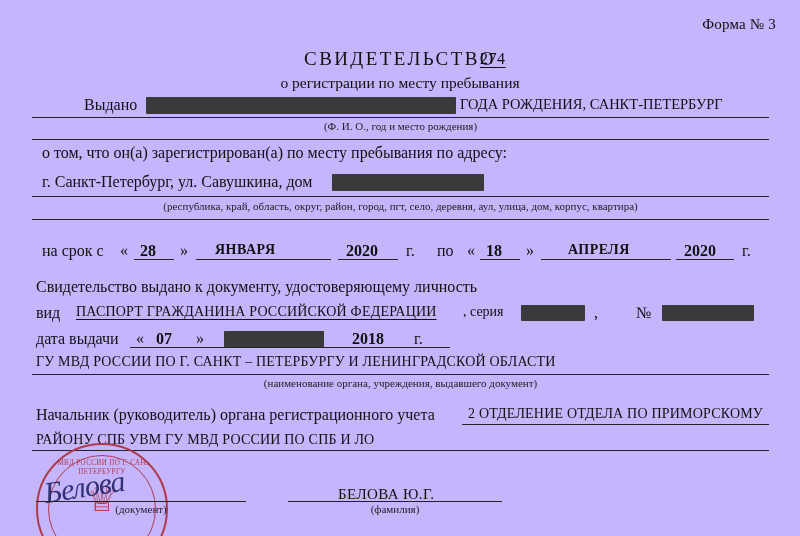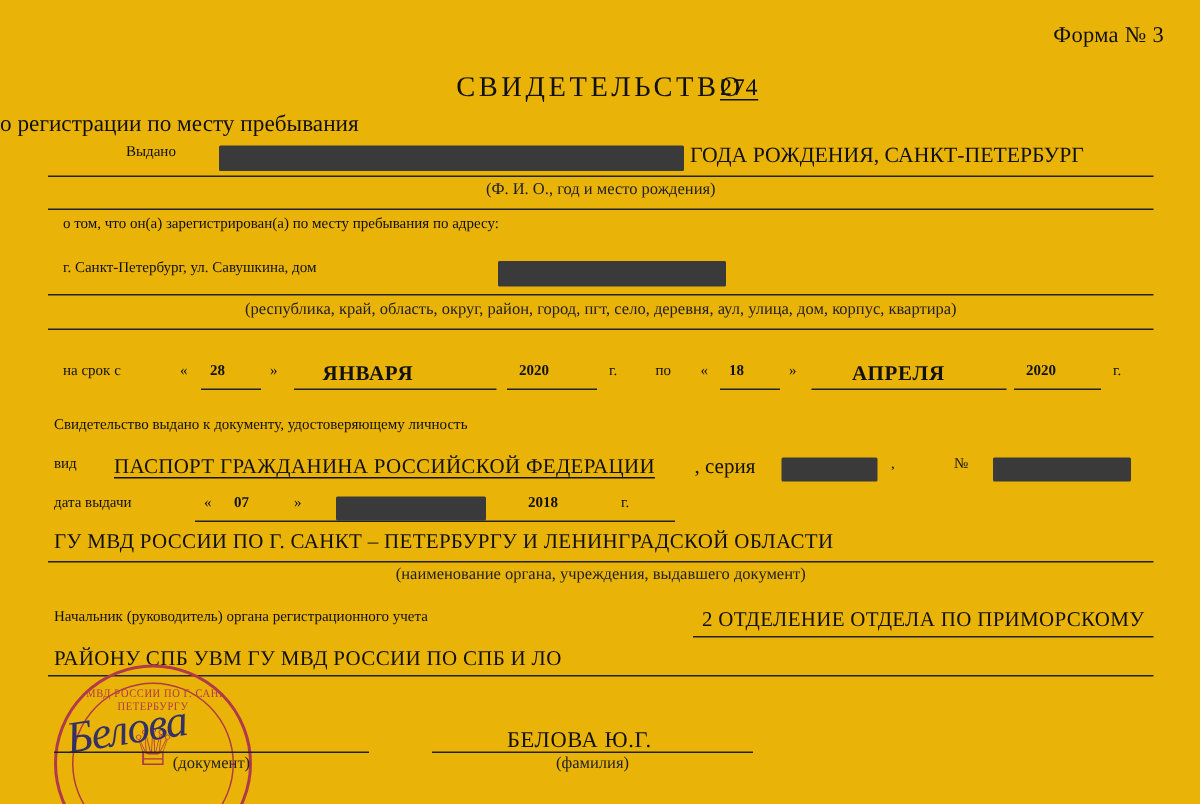--- a/index.html
+++ b/index.html
@@ -8,21 +8,21 @@
     background: #ffffff;
   }
   body {
     font-family: "Liberation Serif", serif;
     color: #111111;
   }
   .page {
     position: relative;
     width: 800px;
     height: 536px;
-    background: #eab308;
+    background: #c4b5fd;
     overflow: hidden;
   }
   .abs { position: absolute; }
 
   .form-no {
     top: 16px;
     right: 24px;
     font-size: 15px;
     letter-spacing: .2px;
   }
@@ -43,25 +43,25 @@
     left: 480px;
     font-size: 16px;
     text-decoration: underline;
     text-underline-offset: 3px;
     letter-spacing: .5px;
   }
   .subtitle {
     top: 74px;
     left: 0;
     width: 800px;
-    text-align: left;
+    text-align: center;
     font-size: 15.5px;
   }
 
-  .lbl { font-size: 10px; }
+  .lbl { font-size: 16px; }
   .small-caption {
     font-size: 11px;
     text-align: center;
     color: #222;
   }
 
   
   .rule {
     border-bottom: 1px solid #222;
     height: 0;

